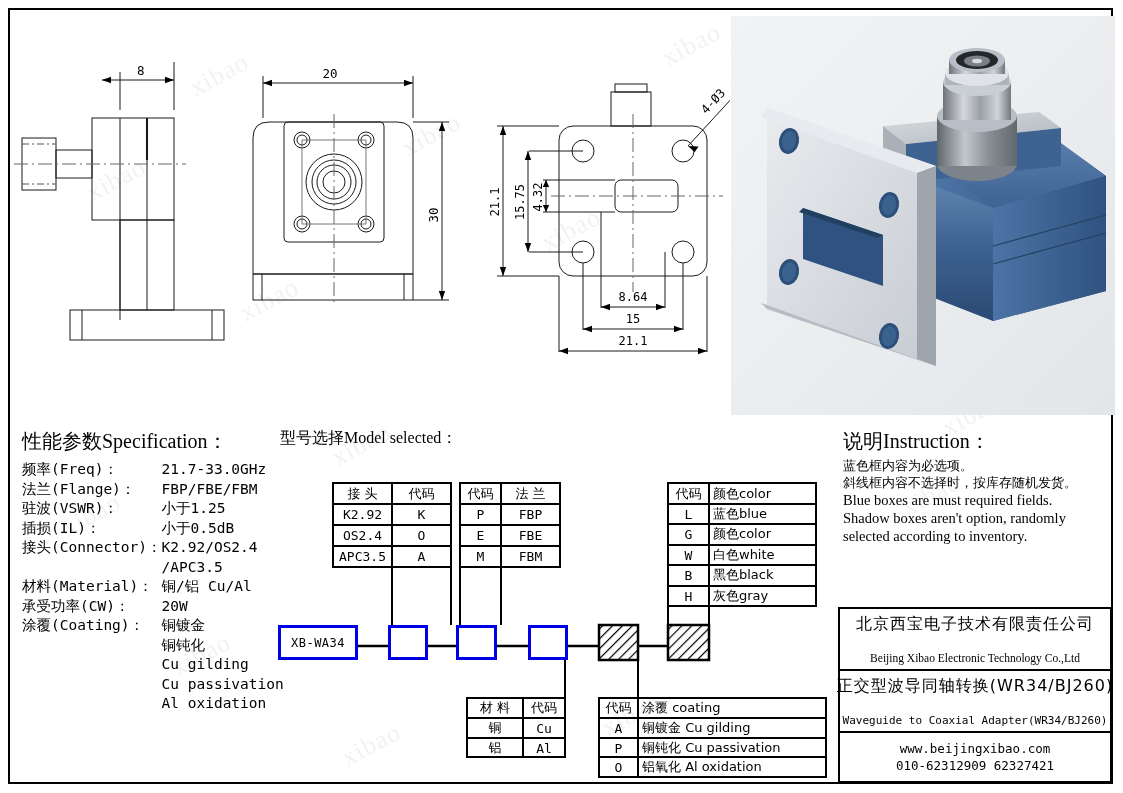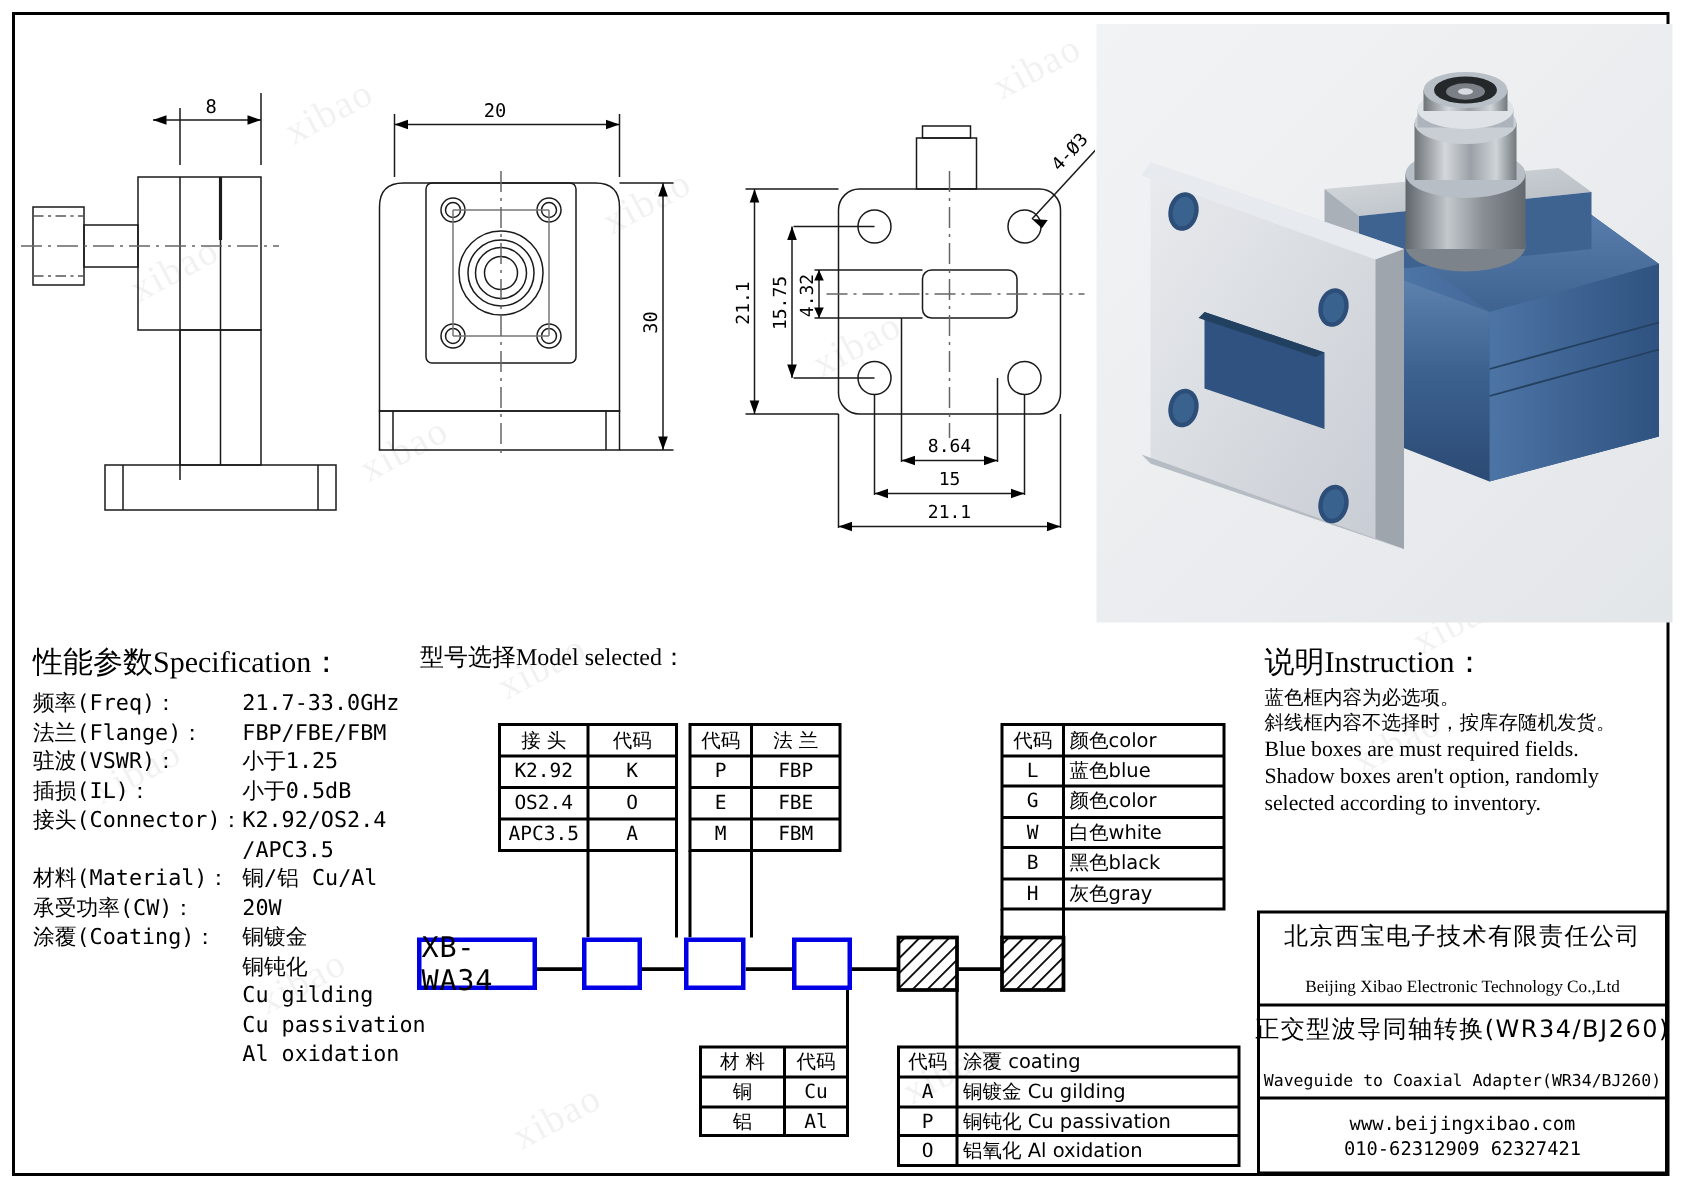--- a/index.html
+++ b/index.html
@@ -424,21 +424,21 @@
     <rect x="599" y="625" width="39" height="35" fill="url(#hatch)" stroke="#000" stroke-width="2.5"></rect>
   </g>
   <g>
     <rect x="668" y="625" width="41" height="35" fill="url(#hatch)" stroke="#000" stroke-width="2.5"></rect>
   </g>
 </svg>
 
 <div style="position:absolute;left:278px;top:625px;width:80px;height:35px;
             border:3px solid #0000E6;box-sizing:border-box;display:flex;
             align-items:center;justify-content:center;background:#fff;">
-  <span style="font-size:19px;font-family:'DejaVu Sans Mono',monospace;letter-spacing:0.5px;">XB-WA34</span>
+  <span style="font-size:12px;font-family:'DejaVu Sans Mono',monospace;letter-spacing:0.5px;">XB-WA34</span>
 </div>
 <div style="position:absolute;left:388px;top:625px;width:40px;height:35px;
             border:3px solid #0000E6;box-sizing:border-box;background:#fff;"></div>
 <div style="position:absolute;left:456px;top:625px;width:41px;height:35px;
             border:3px solid #0000E6;box-sizing:border-box;background:#fff;"></div>
 <div style="position:absolute;left:528px;top:625px;width:40px;height:35px;
             border:3px solid #0000E6;box-sizing:border-box;background:#fff;"></div>
 
 <div id="tbl-text">
     <div style="position: absolute; left: 333px; top: 483px; width: 59px; height: 21px; display: flex; align-items: center; justify-content: center; font-size: 13px; white-space: nowrap; font-family: &quot;DejaVu Sans&quot;, &quot;Liberation Sans&quot;, sans-serif;">接 头</div>

